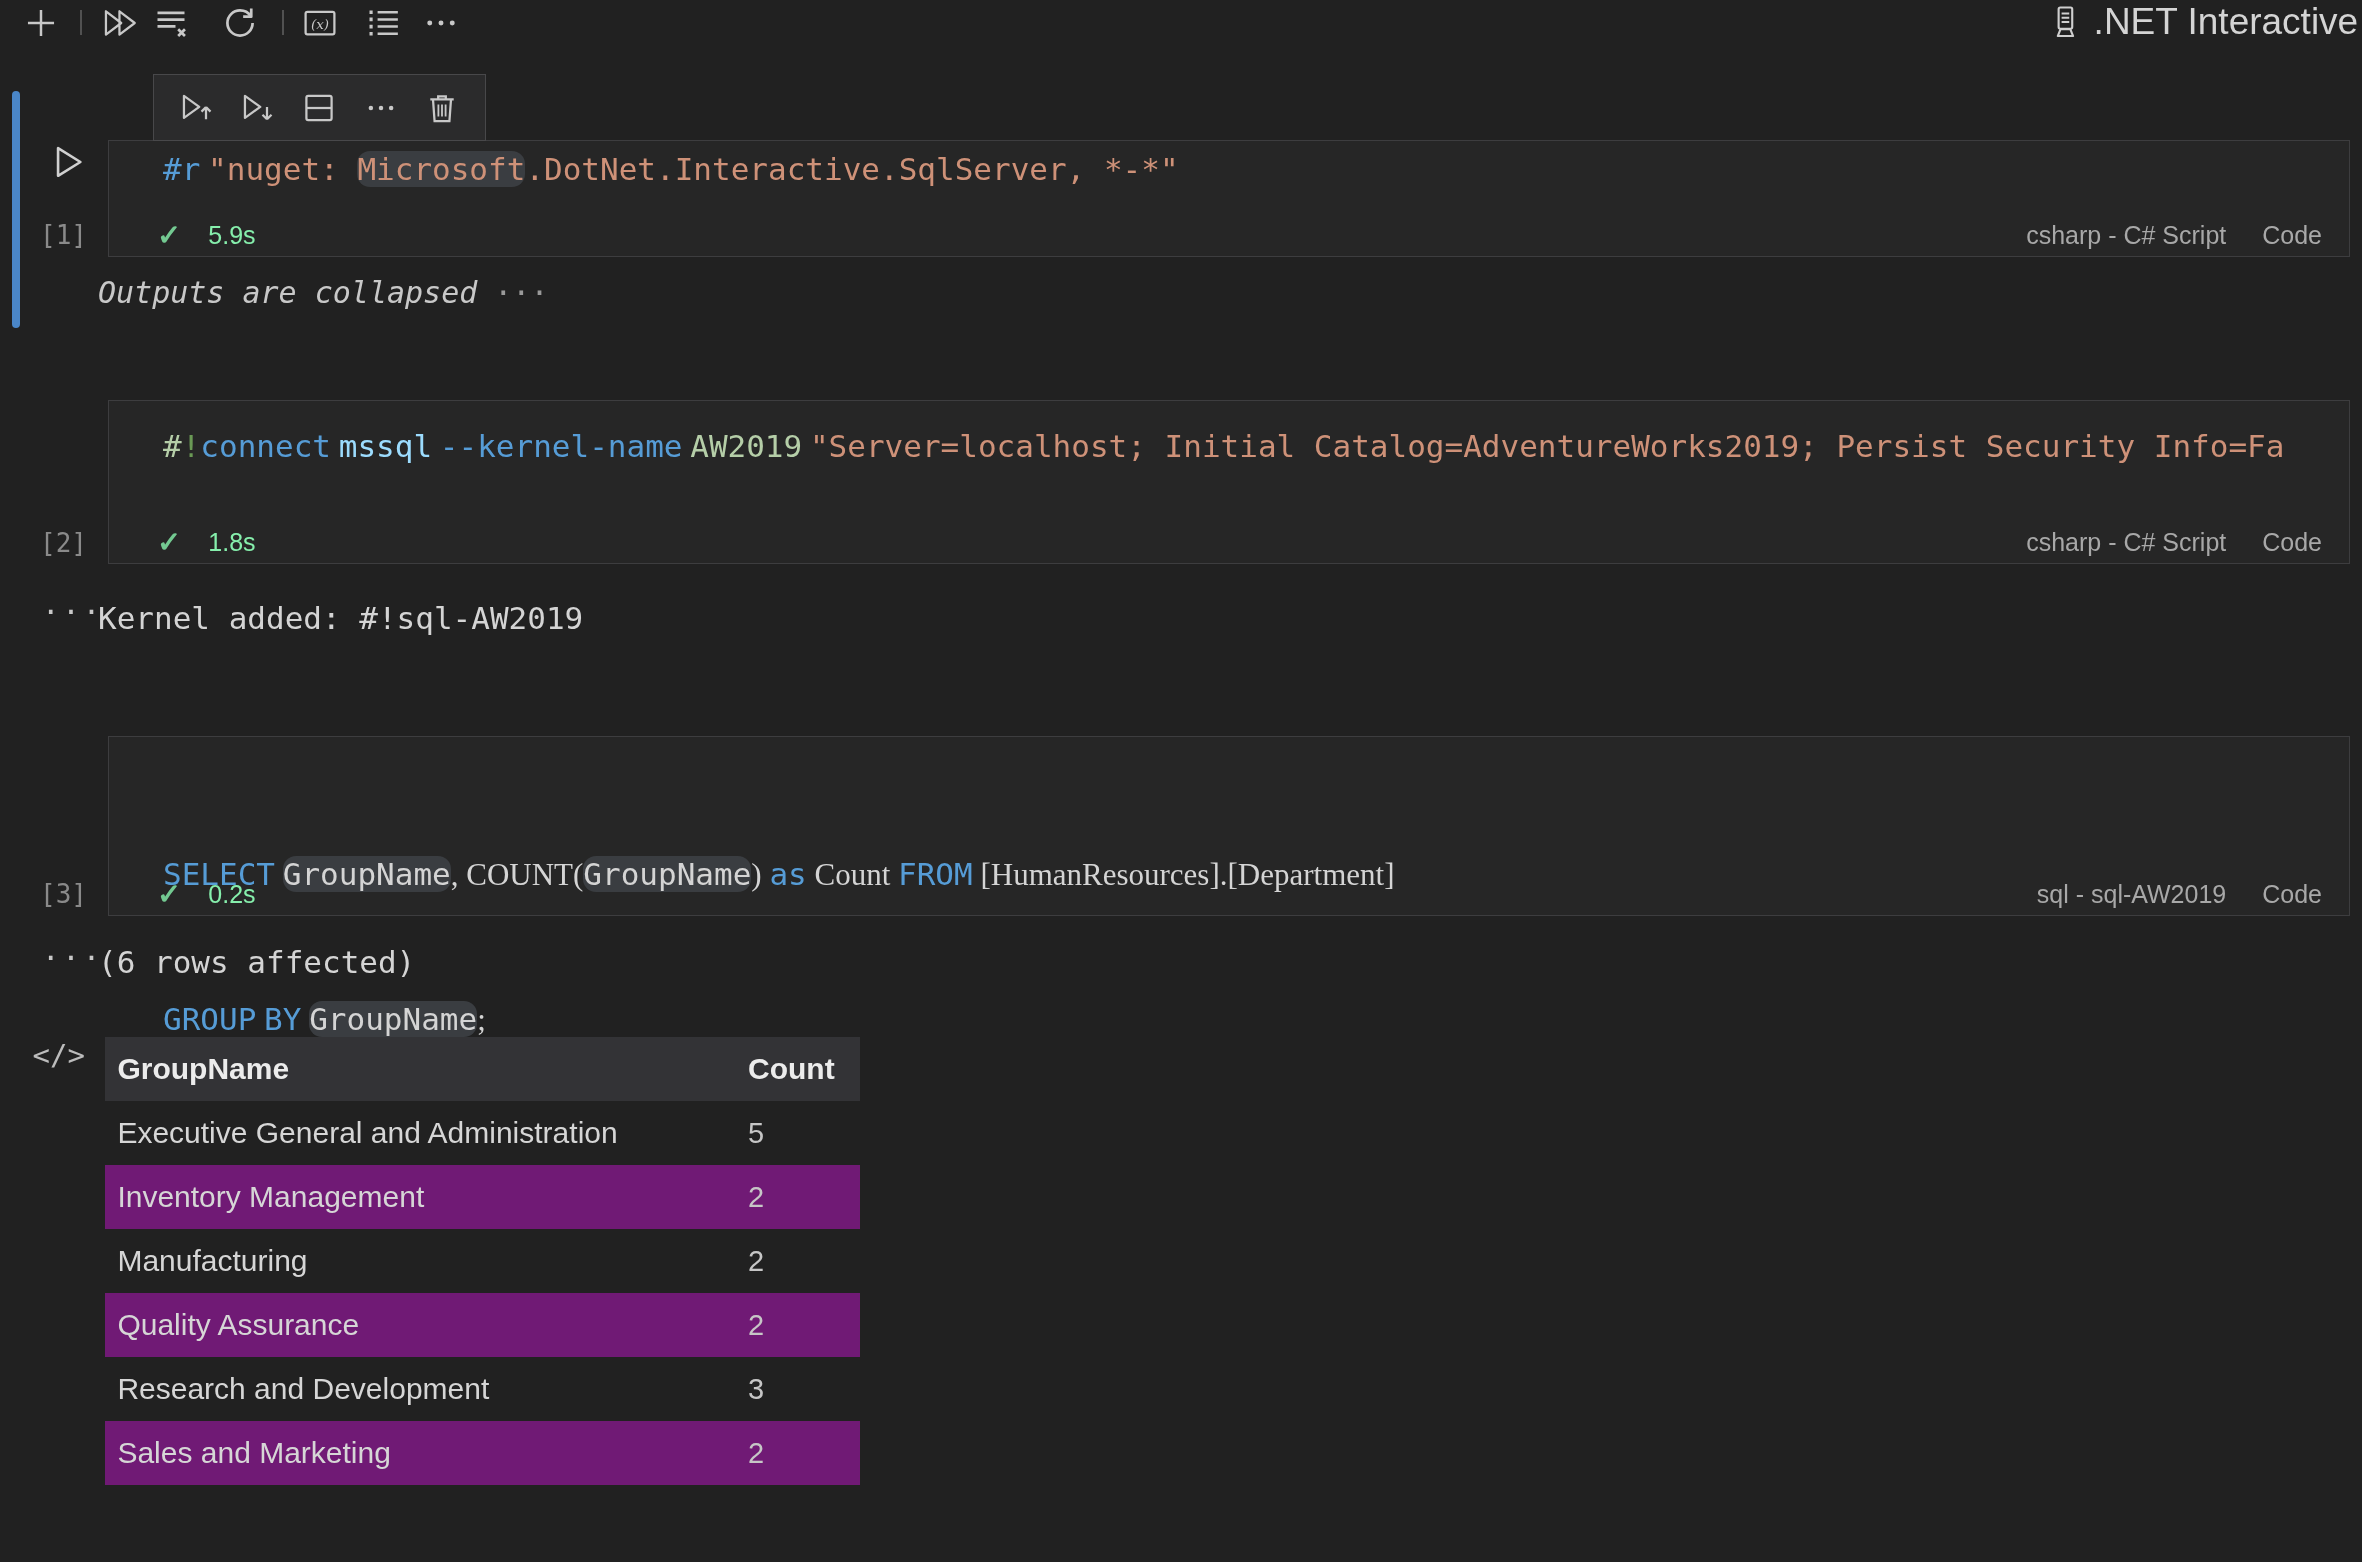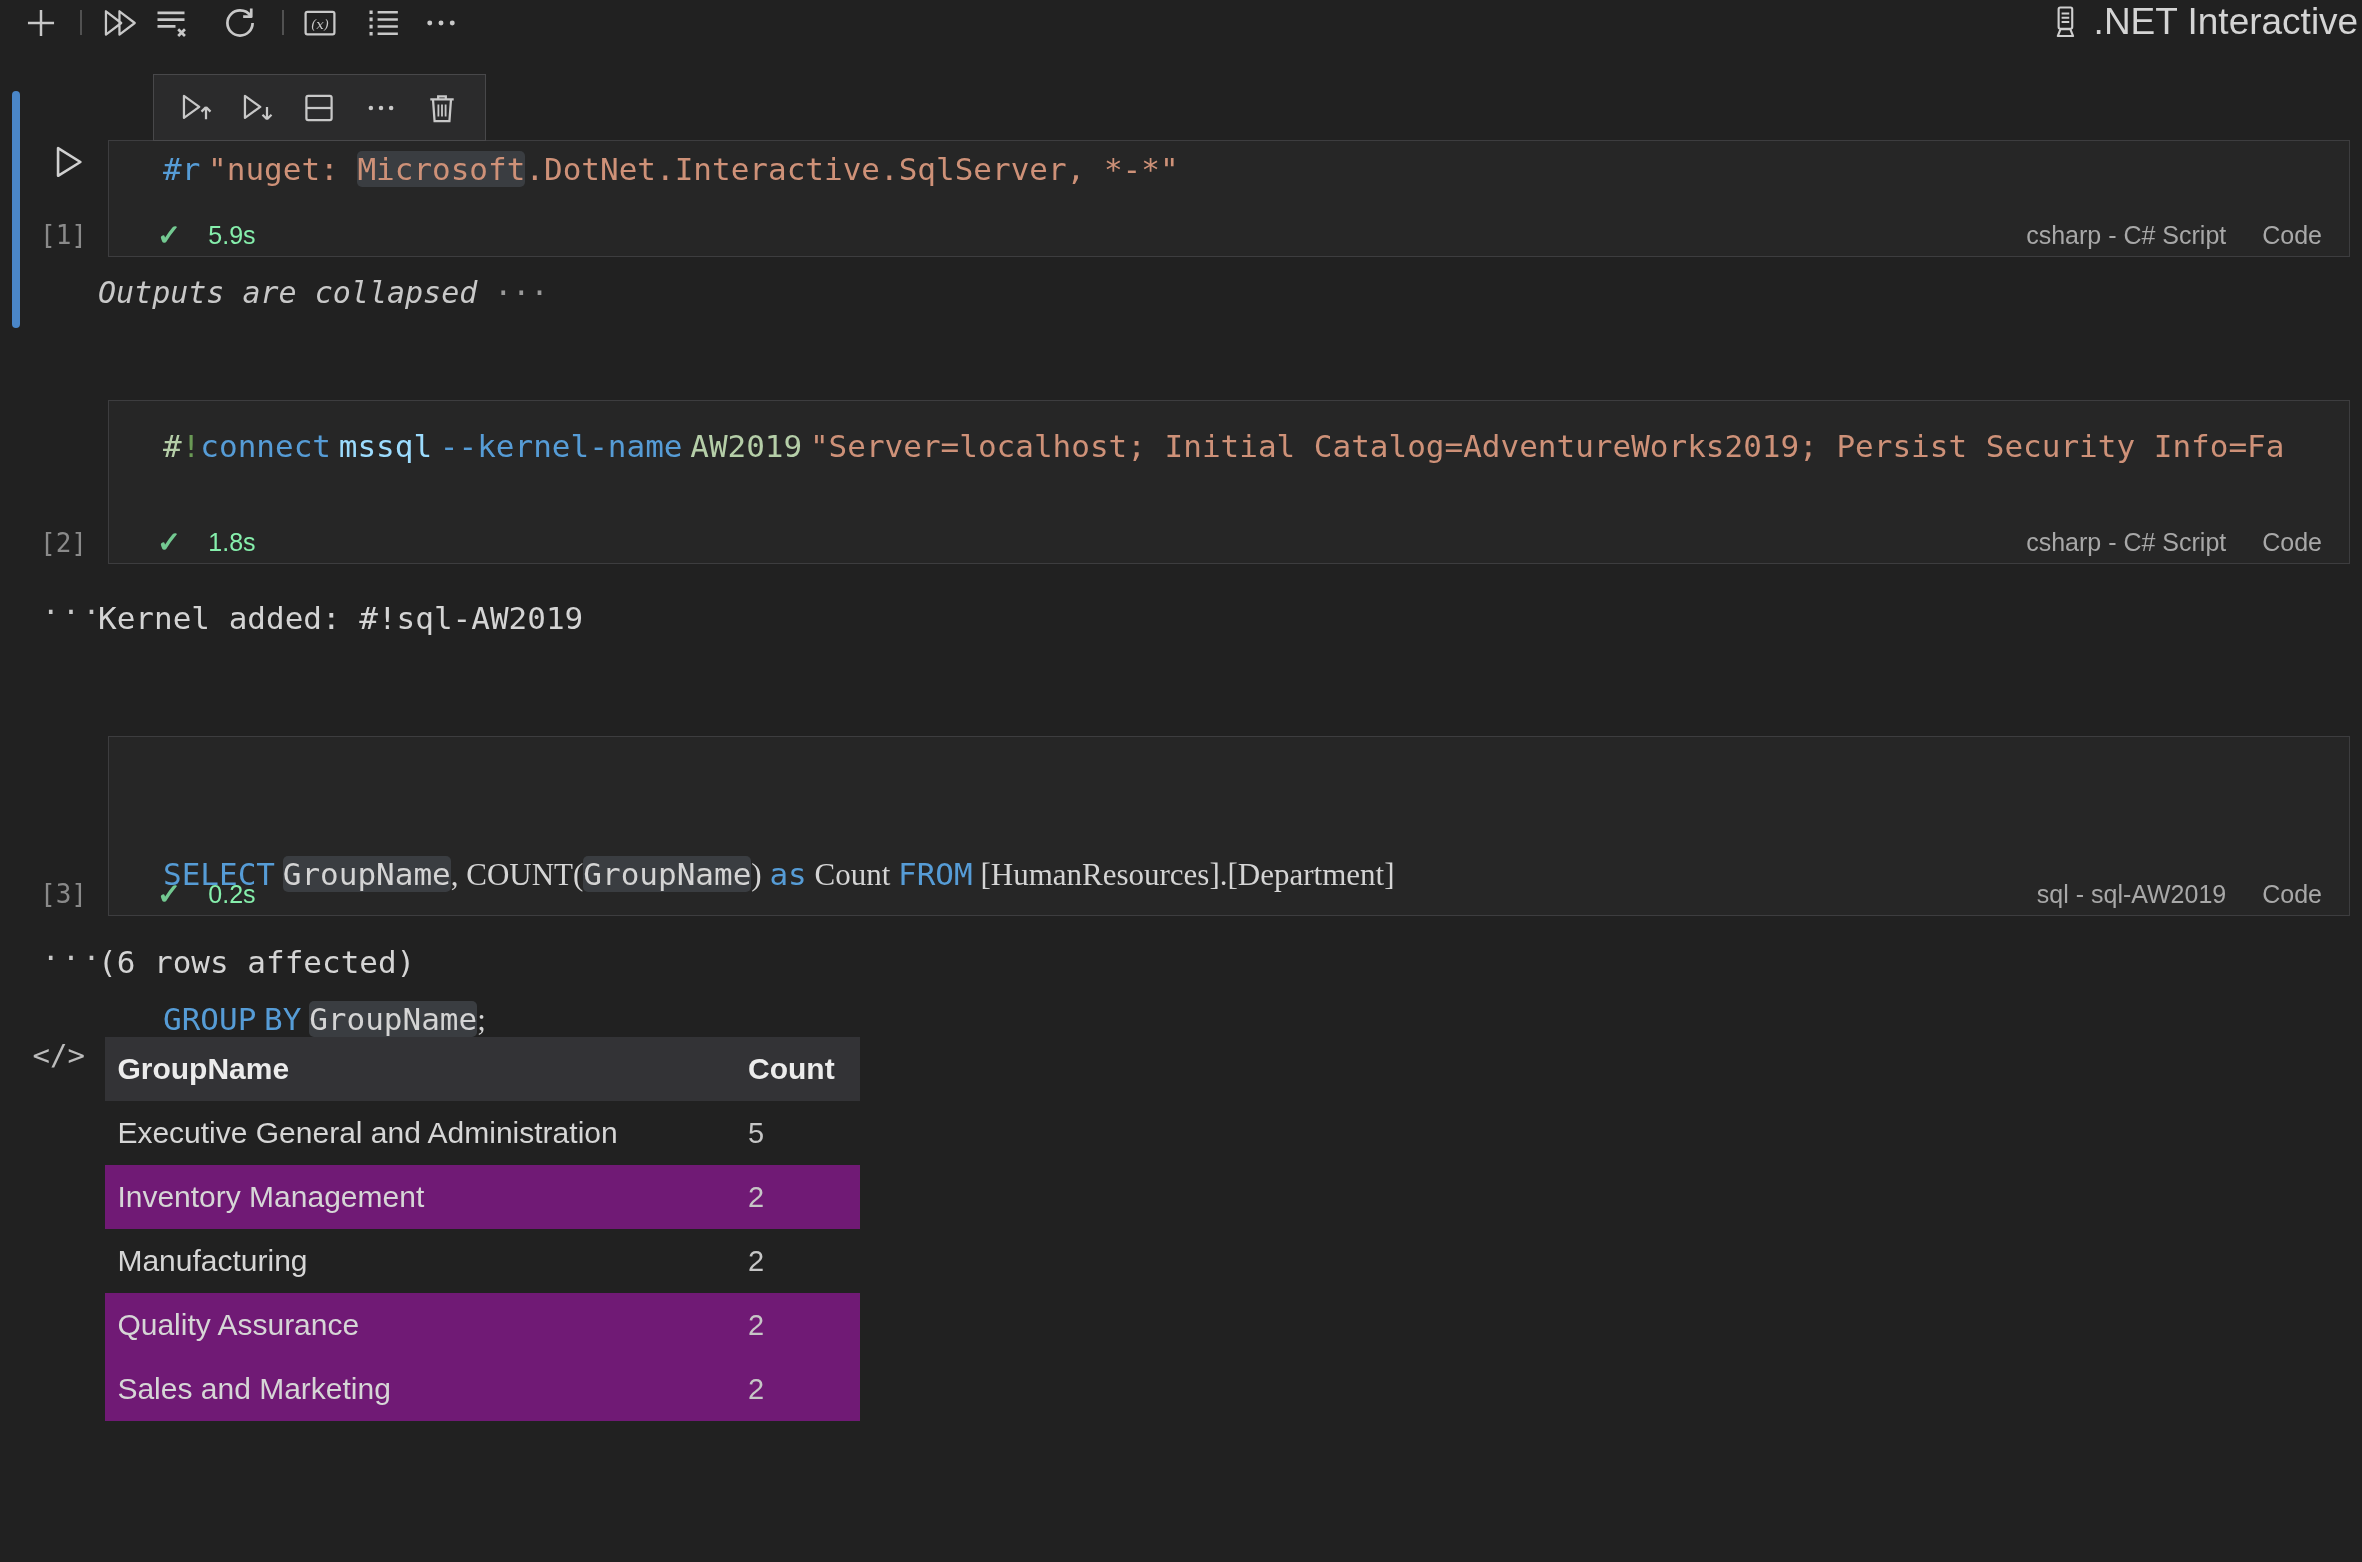--- a/index.html
+++ b/index.html
@@ -36,21 +36,21 @@
 
   
   .tok-kw   { color:#569cd6; }
   .tok-str  { color:#ce9178; }
   .tok-pl   { color:#d4d4d4;font-family:Liberation Serif, serif; }
   .tok-ident{ color:#d4d4d4; }
   .tok-lblue{ color:#9cdcfe; }
   .tok-num  { color:#b5cea8; }
   .tok-hash { color:#b5cea8; }
   .tok-bang { color:#6a9955; }
-  .hl { background:#3a3d41; border-radius:5px; }
+  .hl { background:#3a3d41; border-radius:13px; }
 
   
   .focus-bar { position:absolute; left:11.5px; top:91px; width:8.6px; height:237px;
     background:#4a86c8; border-radius:4.8px; }
   .gutter-play { position:absolute; left:50px; top:143px; width:38px; height:38px;
     color:#d0d0d0; cursor:pointer; }
   .gutter-play svg { width:100%; height:100%; }
   .exec-label { position:absolute; left:40px; font-family:"DejaVu Sans Mono", monospace;
     font-size:26px; color:#8a8a8a; }
   .out-menu { position:absolute; left:42px; color:#c8c8c8; font-size:29px; letter-spacing:2.9px;
@@ -241,18 +241,22 @@
     <span class="c-count">2</span>
   </div>
   <div class="tr">
     <span class="c-name">Manufacturing</span>
     <span class="c-count">2</span>
   </div>
   <div class="tr alt">
     <span class="c-name">Quality Assurance</span>
     <span class="c-count">2</span>
   </div>
+  <div class="tr">
+    <span class="c-name">Research and Development</span>
+    <span class="c-count">3</span>
+  </div>
   <div class="tr alt">
     <span class="c-name">Sales and Marketing</span>
     <span class="c-count">2</span>
   </div>
 </div>
 
 
 </body></html>

